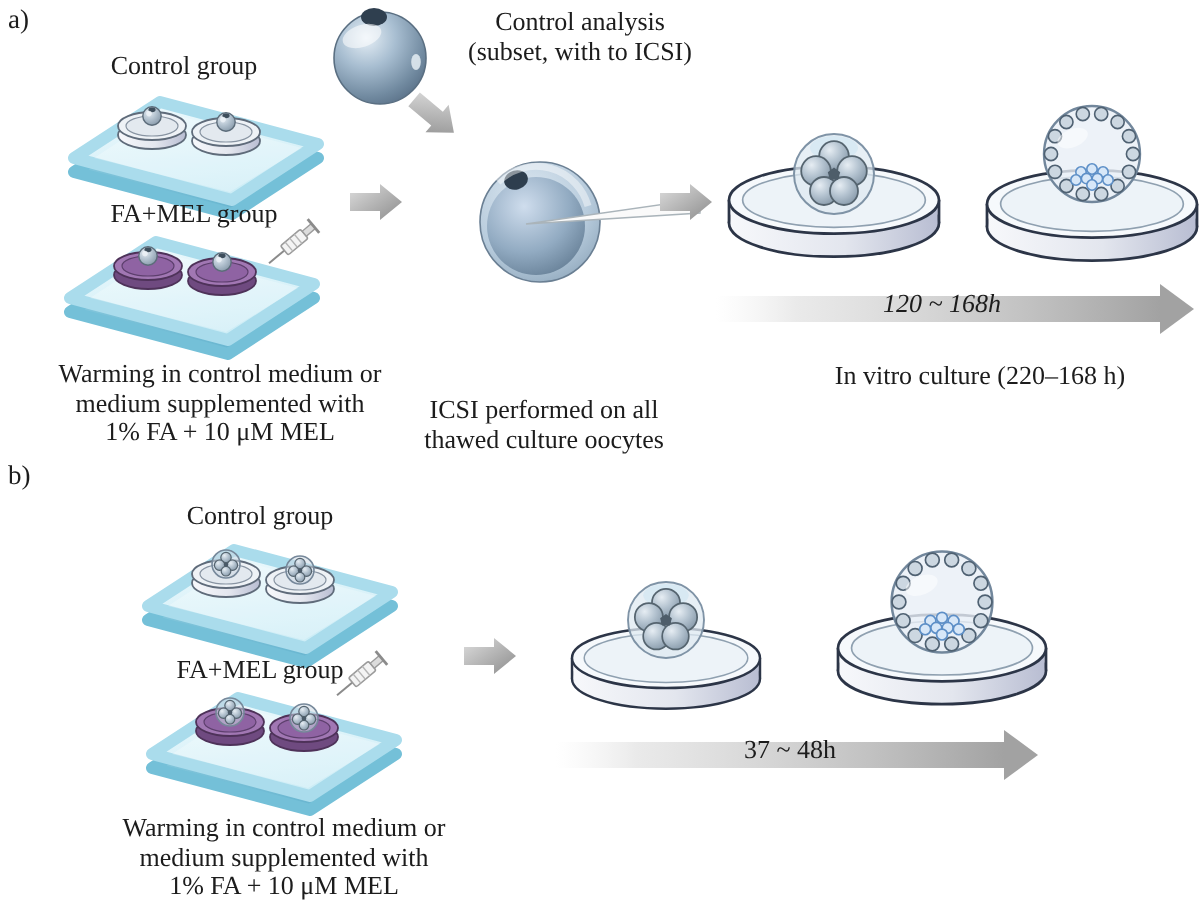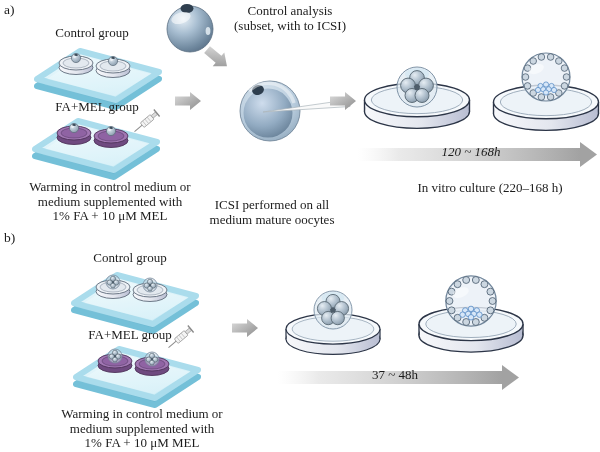--- a/index.html
+++ b/index.html
@@ -255,21 +255,21 @@
   <div>1% FA + 10 μM MEL</div>
 </div>
 
 <div class="txt" style="left:210px;top:4px;width:160px;">
   <div>Control analysis</div>
   <div>(subset, with to ICSI)</div>
 </div>
 
 <div class="txt" style="left:182px;top:182px;width:180px;margin-top:16px;">
   <div>ICSI performed on all</div>
-  <div>medium mature oocytes</div>
+  <div>thawed culture oocytes</div>
 </div>
 
 <div class="txt on-arrow" style="left:411px;top:145px;width:120px;font-style:italic;">120 ~ 168h</div>
 <div class="txt" style="left:380px;top:181px;width:220px;">In vitro culture (220–168 h)</div>
 
 <div class="txt panel-letter" style="left:4px;top:231px;width:30px;">b)</div>
 
 <div class="txt" style="left:70px;top:251px;width:120px;">Control group</div>
 <div class="txt" style="left:70px;top:328px;width:120px;">FA+MEL group</div>
 

